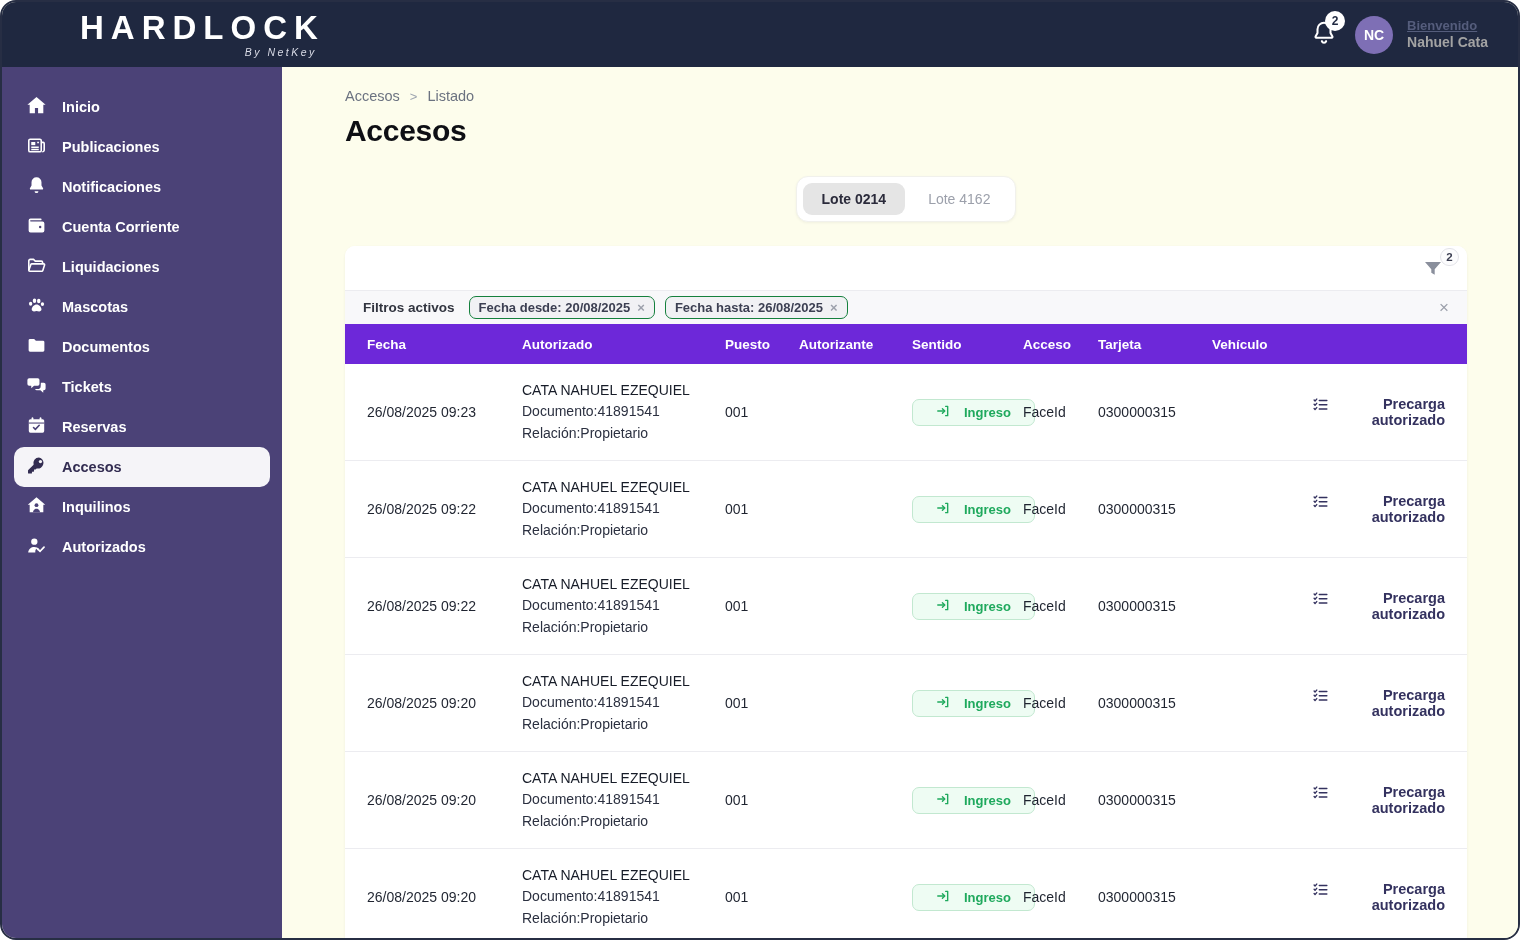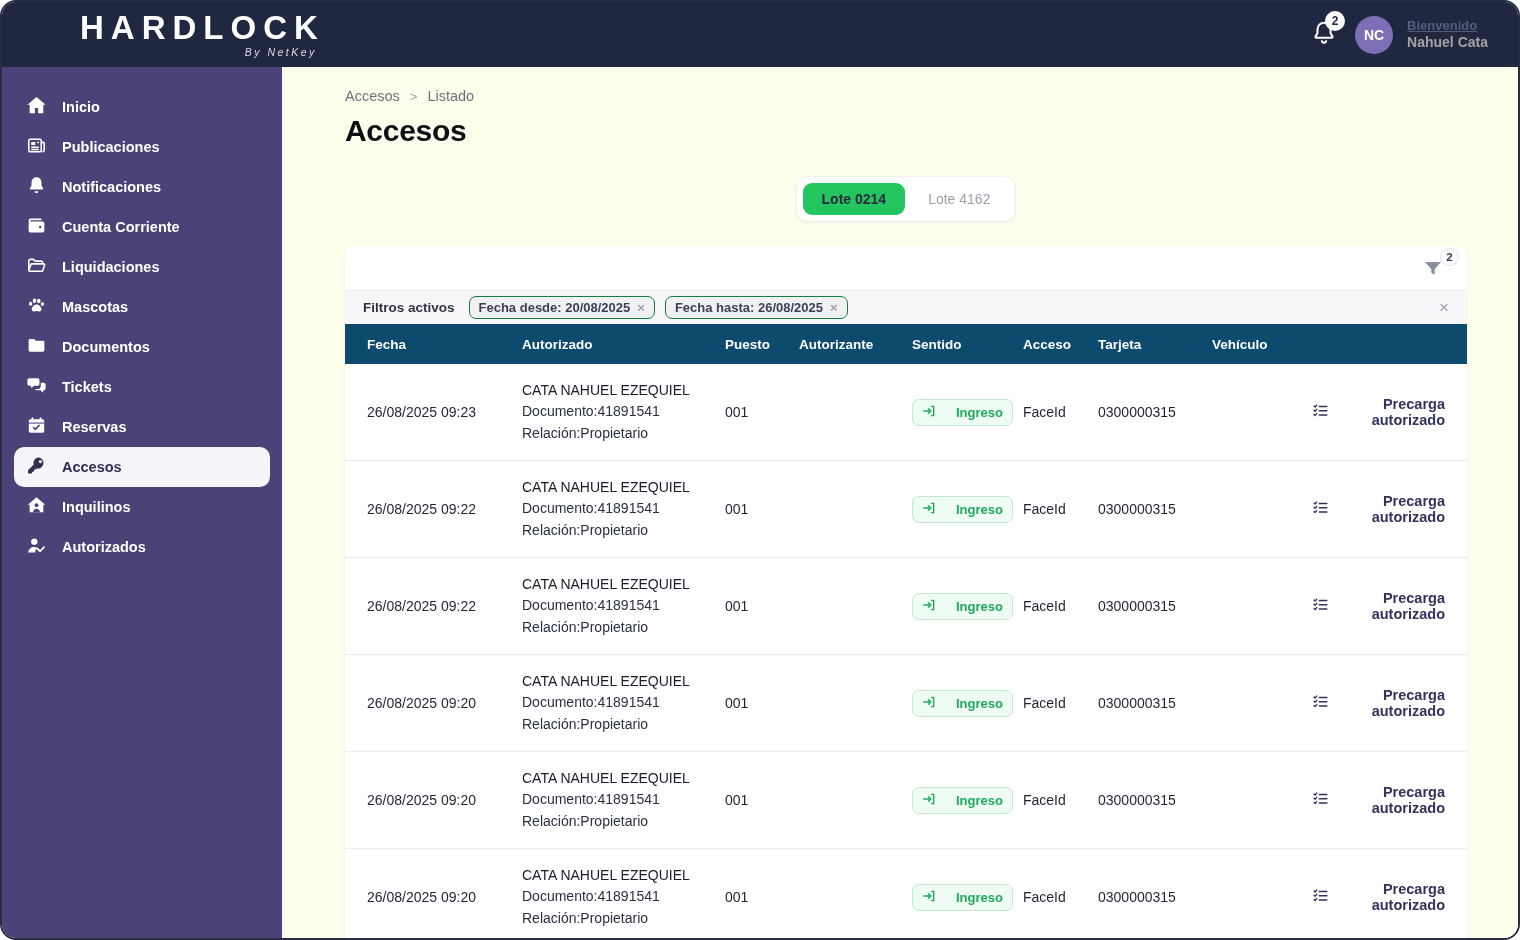--- a/index.html
+++ b/index.html
@@ -29,42 +29,42 @@
   .main { flex:1; background:#fdfdec; overflow:hidden; }
   .content { width:1122px; margin-left:63px; }
   .breadcrumb { margin-top:21px; display:flex; align-items:center; gap:10px; font-size:14.5px; color:#6b7280; }
   .crumb-sep { color:#9ca3af; font-size:13px; }
   .page-title { margin-top:10px; font-size:30px; font-weight:800; color:#0e0f14; letter-spacing:-0.3px; }
 
   
   .tabs-row { display:flex; justify-content:center; margin-top:28px; }
   .tabs { display:inline-flex; background:#fff; border:1px solid #f1f1ec; border-radius:12px; padding:6px; gap:4px; box-shadow:0 1px 3px rgba(0,0,0,.05); }
   .tab { padding:8px 19px; font-size:14px; color:#9ca0ab; border-radius:9px; cursor:pointer; }
-  .tab.active { background:#22c55e; color:#2b2b3b; font-weight:700; }
+  .tab.active { background:#e5e5e5; color:#2b2b3b; font-weight:700; }
 
   
   .card { margin-top:24px; background:#fff; border-radius:10px; box-shadow:0 1px 3px rgba(0,0,0,.06); overflow:hidden; }
   .card-top { height:44px; position:relative; background:#fff; }
   .funnel-btn { position:absolute; right:22px; top:11px; width:24px; height:24px; cursor:pointer; }
   .funnel-count { position:absolute; right:8px; top:2px; min-width:19px; height:18px; background:#fcfcfd; border:1px solid #e3e3e8; border-radius:9px; font-size:11.5px; font-weight:600; color:#3c3f52; display:flex; align-items:center; justify-content:center; padding:0 4px; }
   .filters-row { background:#f8f8fa; border-top:1px solid #ececf0; height:34px; display:flex; align-items:center; gap:10px; padding:0 18px; position:relative; }
   .filters-label { font-size:13.5px; font-weight:700; color:#31343f; margin-right:4px; }
   .chip { display:inline-flex; align-items:flex-start; gap:7px; background:#f1f1f4; border:1px solid #15803d; border-radius:7px; padding:3px 9px; font-size:13px; font-weight:700; color:#3c3f52; }
   .chip-x { color:#9ca0ab; font-size:13px; cursor:pointer; }
   .filters-clear { position:absolute; right:18px; color:#9ca0ab; font-size:17px; cursor:pointer; }
 
   .grid { display:grid; grid-template-columns:155px 203px 74px 113px 111px 75px 114px 100px 1fr; padding:0 22px; align-items:center; }
-  .thead { background:#0c4a6e; height:40px; color:#fff; font-size:13.5px; font-weight:700; }
+  .thead { background:#6d28d9; height:40px; color:#fff; font-size:13.5px; font-weight:700; }
   .trow { min-height:97px; border-bottom:1px solid #ececf0; background:#fff; font-size:14px; color:#1f2430; }
   .td-autorizado { line-height:21.5px; color:#2b3040; }
   .auth-name { color:#171c28; }
-  .badge-ingreso { display:inline-flex; align-items:center; gap:20px; padding:4px 9px; border:1px solid #c2e8d0; background:#eefcf3; border-radius:7px; color:#1fa95d; font-size:13px; font-weight:600; }
+  .badge-ingreso { display:inline-flex; align-items:center; gap:14px; padding:4px 23px; border:1px solid #c2e8d0; background:#eefcf3; border-radius:7px; color:#1fa95d; font-size:13px; font-weight:600; }
   .badge-ingreso svg { width:14px; height:14px; }
   .td-action { text-align:right; }
-  .action-link { display:inline-flex; align-items:center; gap:8px; color:#34325f; font-weight:700; font-size:14.5px; cursor:pointer; }
+  .action-link { display:inline-flex; align-items:flex-start; gap:8px; color:#34325f; font-weight:700; font-size:14.5px; cursor:pointer; }
   .action-link svg { width:17px; height:17px; }
 </style>
 </head>
 <body>
 
 <div class="window">
 
   <div class="topbar">
     <div class="logo-block">
       <div class="logo">HARDLOCK</div>

